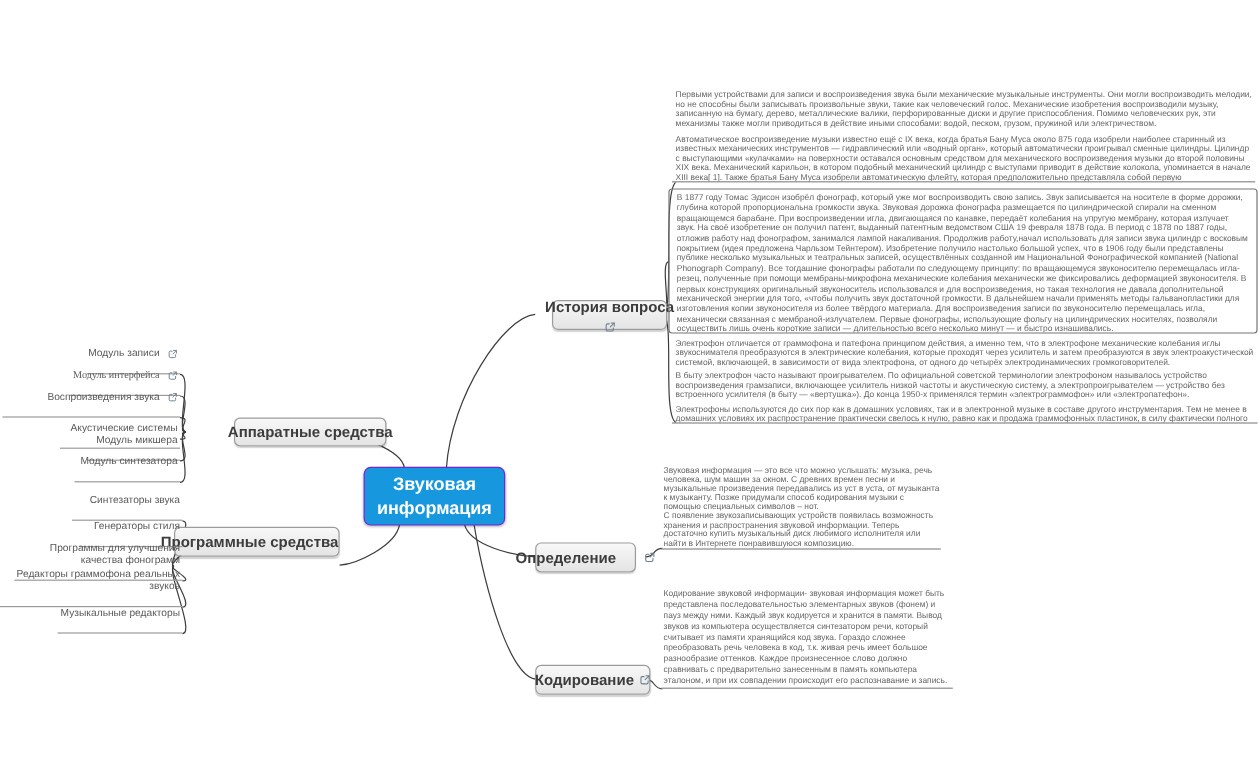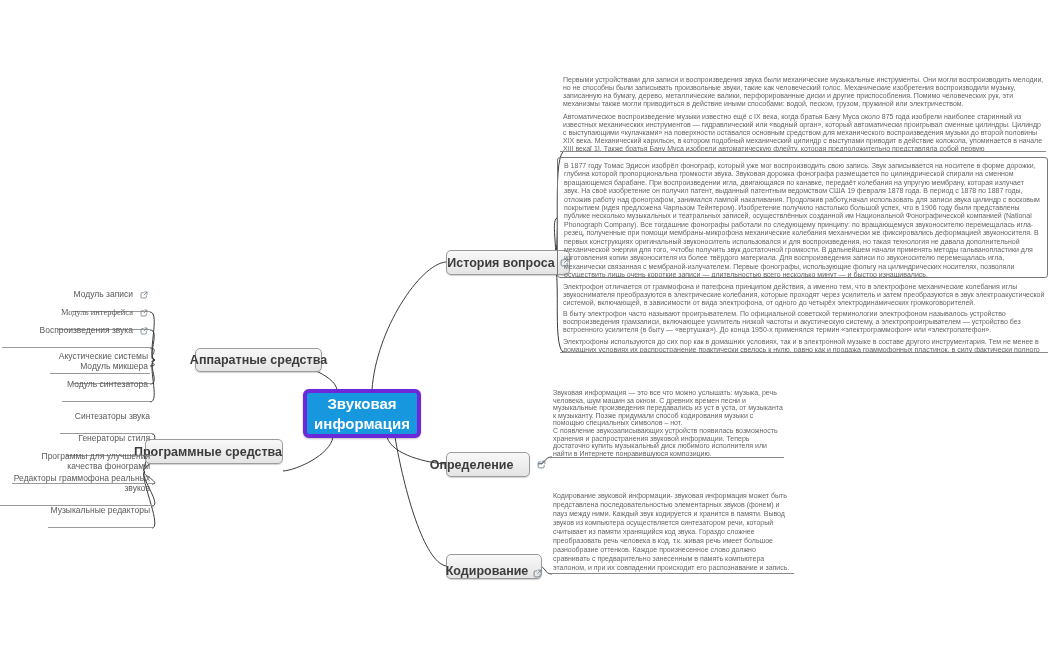--- a/index.html
+++ b/index.html
@@ -4,21 +4,21 @@
 <style>
   html,body{margin:0;padding:0;background:#fff;}
   .canvas{position:relative;width:1050px;height:650px;background:#ffffff;
           font-family:"Liberation Sans",sans-serif;overflow:hidden;}
   #edges{position:absolute;left:0;top:0;}
   #edges path{fill:none;stroke:#3c3c3c;stroke-width:1;}
   .node{position:absolute;box-sizing:border-box;}
   .branch{background:linear-gradient(#f8f8f8,#e4e4e4);border:1px solid #9b9b9b;border-radius:5px;
           color:#3c3c3c;font-weight:bold;font-size:12.5px;display:flex;align-items:center;
           justify-content:center;gap:5px;white-space:nowrap;box-shadow:0 1px 1px rgba(0,0,0,.18);}
-  .root-node{background:#1697de;border:4px solid #6d28d9;border-radius:6px;color:#fff;
+  .root-node{background:#1697de;border:1px solid #6d28d9;border-radius:6px;color:#fff;
           font-weight:bold;font-size:15px;text-align:center;display:flex;align-items:center;
           justify-content:center;line-height:1.3;box-shadow:0 1px 2px rgba(0,0,0,.25);}
   .leaf{position:absolute;border-bottom:1px solid #9b9b9b;color:#595959;font-size:8.5px;
           display:flex;align-items:flex-end;justify-content:flex-end;gap:7px;
           padding:0 2px 12px 0;box-sizing:border-box;text-align:right;}
   .leaf span{line-height:1.18;}
   .note{position:absolute;color:#666;font-size:7px;box-sizing:border-box;overflow:hidden;}
   .note p{margin:0 0 5px 0;}
   .note p:last-child{margin:0;}
   .underlined{border-bottom:1px solid #8a8a8a;}
@@ -109,39 +109,39 @@
   <div class="leaf" style="left:12px;top:460px;width:140px;height:24px;">
     <span>Программы для улучшения качества фонограмм</span>
   </div>
   <div class="leaf" style="left:0px;top:492px;width:152px;height:14px;">
     <span>Редакторы граммофона реальных звуков</span>
   </div>
   <div class="leaf" style="left:48px;top:514px;width:104px;height:14px;">
     <span>Музыкальные редакторы</span>
   </div>
 
-  <div class="node branch" style="left:446px;top:250px;width:124px;height:25px;">
+  <div class="node branch" style="left:460px;top:250px;width:96px;height:25px;flex-direction:column;">
     <span>История вопроса</span>
     <svg class="xl" width="9" height="9" viewBox="0 0 12 12">
         <path d="M5 2.5H3A1.5 1.5 0 0 0 1.5 4v5A1.5 1.5 0 0 0 3 10.5h5A1.5 1.5 0 0 0 9.5 9V7"></path>
         <path d="M7 1.5h3.5V5"></path>
         <path d="M10.2 1.8 6.2 5.8"></path>
       </svg>
   </div>
 
   <div class="node branch" style="left:446px;top:452px;width:84px;height:25px;gap:24px;">
     <span>Определение</span>
     <svg class="xl" width="9" height="9" viewBox="0 0 12 12">
         <path d="M5 2.5H3A1.5 1.5 0 0 0 1.5 4v5A1.5 1.5 0 0 0 3 10.5h5A1.5 1.5 0 0 0 9.5 9V7"></path>
         <path d="M7 1.5h3.5V5"></path>
         <path d="M10.2 1.8 6.2 5.8"></path>
       </svg>
   </div>
 
-  <div class="node branch" style="left:446px;top:554px;width:96px;height:25px;align-items:flex-end;">
+  <div class="node branch" style="left:446px;top:554px;width:96px;height:25px;">
     <span>Кодирование</span>
     <svg class="xl" width="9" height="9" viewBox="0 0 12 12">
         <path d="M5 2.5H3A1.5 1.5 0 0 0 1.5 4v5A1.5 1.5 0 0 0 3 10.5h5A1.5 1.5 0 0 0 9.5 9V7"></path>
         <path d="M7 1.5h3.5V5"></path>
         <path d="M10.2 1.8 6.2 5.8"></path>
       </svg>
   </div>
 
   <div class="note underlined" style="left:560px;top:76px;width:486px;height:76px;line-height:8px;padding-left:3px;">
     <p>Первыми устройствами для записи и воспроизведения звука были механические музыкальные инструменты. Они могли воспроизводить мелодии, но не способны были записывать произвольные звуки, такие как человеческий голос. Механические изобретения воспроизводили музыку, записанную на бумагу, дерево, металлические валики, перфорированные диски и другие приспособления. Помимо человеческих рук, эти механизмы также могли приводиться в действие иными способами: водой, песком, грузом, пружиной или электричеством.</p>

